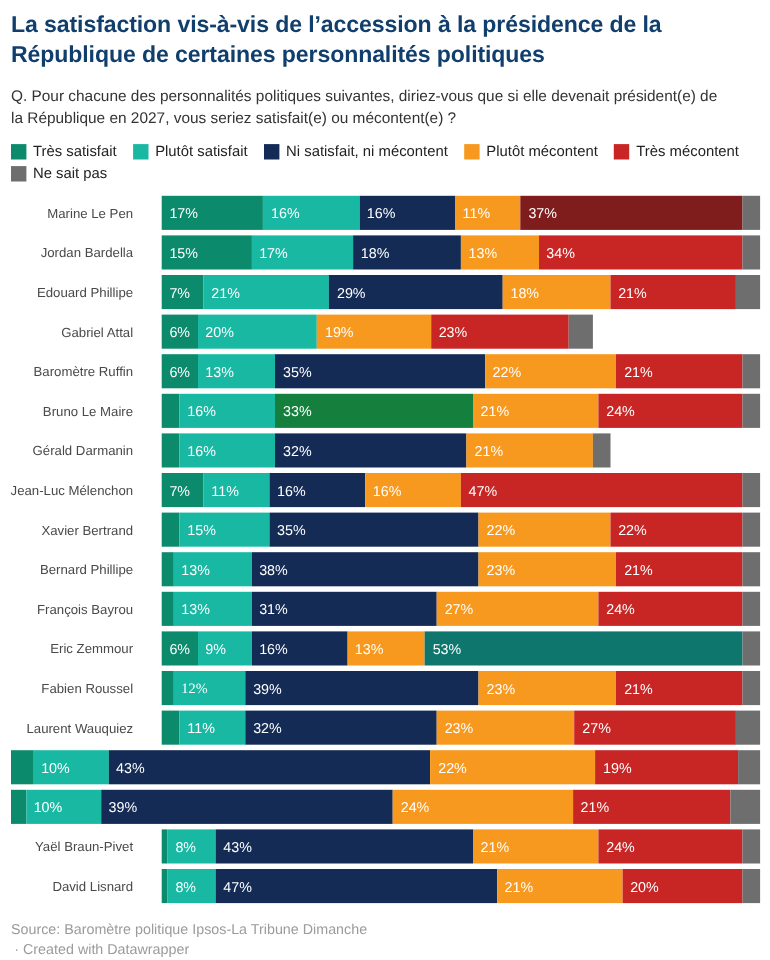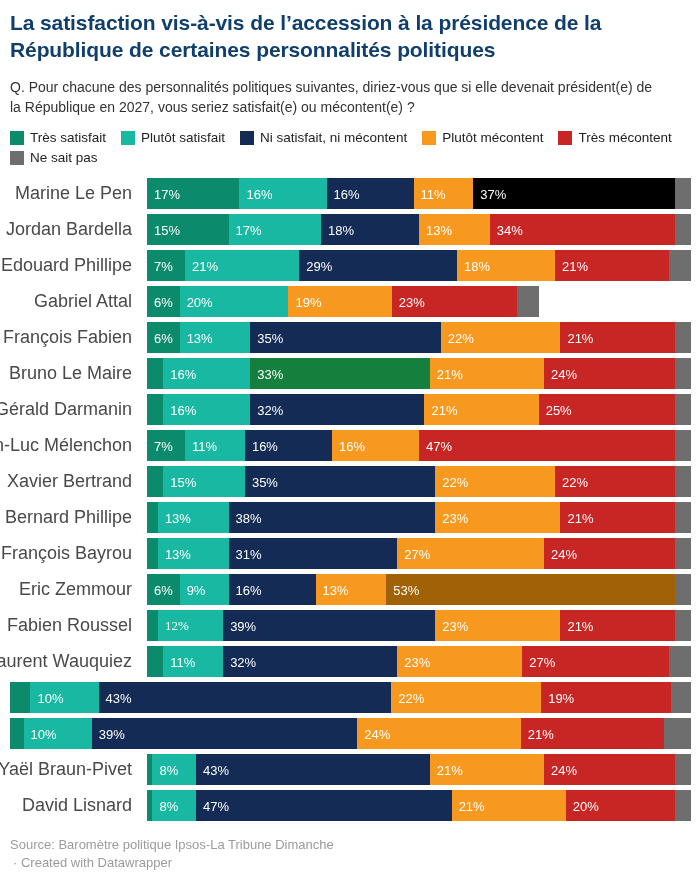--- a/index.html
+++ b/index.html
@@ -18,23 +18,23 @@
     margin-top:13px; font-size:14px; line-height:1.45;
     color:#333333; max-width:648px;
   }
   .legend { margin-top:13px; display:flex; flex-direction:column; gap:5px; }
   .legend-row { display:flex; align-items:center; column-gap:15px; flex-wrap:nowrap; }
   .legend-item { display:flex; align-items:center; gap:6px; font-size:13.5px; color:#222222; white-space:nowrap; }
   .swatch { width:14px; height:14px; display:inline-block; flex:0 0 auto; }
   .chart { margin-top:13px; }
   .bar-row { display:flex; align-items:stretch; height:31px; margin-bottom:5px; }
   .row-label {
-    width:137px; flex:0 0 137px; padding-right:15px;
+    width:137px; flex:0 0 137px; padding-right:26px;
     display:flex; align-items:center; justify-content:flex-end;
-    font-size:18px; color:#494949; white-space:nowrap;
+    font-size:12px; color:#494949; white-space:nowrap;
   }
   .track { flex:1 1 auto; display:flex; height:100%; }
   .seg { height:100%; position:relative; overflow:hidden; }
   .seg-label {
     position:absolute; left:7px; top:50%; transform:translateY(-50%);
     color:#ffffff; font-size:13px; white-space:nowrap;
   }
   .footer { margin-top:15px; font-size:13px; line-height:1.4; color:#9b9b9b; }
   .footer .attribution { padding-left:3px; }
 </style>
@@ -85,21 +85,21 @@
           </div>
           <div class="seg" style="width: 16%; background: rgb(25, 184, 162);">
             <span class="seg-label">16%</span>
           </div>
           <div class="seg" style="width: 16%; background: rgb(19, 43, 85);">
             <span class="seg-label">16%</span>
           </div>
           <div class="seg" style="width: 11%; background: rgb(248, 153, 31);">
             <span class="seg-label">11%</span>
           </div>
-          <div class="seg" style="width: 37%; background: #000000;">
+          <div class="seg" style="width: 37%; background: #7f1d1d;">
             <span class="seg-label">37%</span>
           </div>
           <div class="seg" style="width: 3%; background: rgb(110, 110, 110);"></div>
         </div>
       </div>
       <div class="bar-row">
         <div class="row-label">Jordan Bardella</div>
         <div class="track">
           <div class="seg" style="width: 15%; background: rgb(12, 138, 108);">
             <span class="seg-label">15%</span>
@@ -152,21 +152,21 @@
           <div class="seg" style="width: 19%; background: rgb(248, 153, 31);">
             <span class="seg-label">19%</span>
           </div>
           <div class="seg" style="width: 23%; background: rgb(200, 37, 37);">
             <span class="seg-label">23%</span>
           </div>
           <div class="seg" style="width: 4%; background: rgb(110, 110, 110);"></div>
         </div>
       </div>
       <div class="bar-row">
-        <div class="row-label">François Fabien</div>
+        <div class="row-label">Baromètre Ruffin</div>
         <div class="track">
           <div class="seg" style="width: 6%; background: rgb(12, 138, 108);">
             <span class="seg-label">6%</span>
           </div>
           <div class="seg" style="width: 13%; background: rgb(25, 184, 162);">
             <span class="seg-label">13%</span>
           </div>
           <div class="seg" style="width: 35%; background: rgb(19, 43, 85);">
             <span class="seg-label">35%</span>
           </div>
@@ -203,23 +203,20 @@
         <div class="track">
           <div class="seg" style="width: 3%; background: rgb(12, 138, 108);"></div>
           <div class="seg" style="width: 16%; background: rgb(25, 184, 162);">
             <span class="seg-label">16%</span>
           </div>
           <div class="seg" style="width: 32%; background: rgb(19, 43, 85);">
             <span class="seg-label">32%</span>
           </div>
           <div class="seg" style="width: 21%; background: rgb(248, 153, 31);">
             <span class="seg-label">21%</span>
-          </div>
-          <div class="seg" style="width: 25%; background: rgb(200, 37, 37);">
-            <span class="seg-label">25%</span>
           </div>
           <div class="seg" style="width: 3%; background: rgb(110, 110, 110);"></div>
         </div>
       </div>
       <div class="bar-row">
         <div class="row-label">Jean-Luc Mélenchon</div>
         <div class="track">
           <div class="seg" style="width: 7%; background: rgb(12, 138, 108);">
             <span class="seg-label">7%</span>
           </div>
@@ -303,21 +300,21 @@
           </div>
           <div class="seg" style="width: 9%; background: rgb(25, 184, 162);">
             <span class="seg-label">9%</span>
           </div>
           <div class="seg" style="width: 16%; background: rgb(19, 43, 85);">
             <span class="seg-label">16%</span>
           </div>
           <div class="seg" style="width: 13%; background: rgb(248, 153, 31);">
             <span class="seg-label">13%</span>
           </div>
-          <div class="seg" style="width: 53%; background: #a16207;">
+          <div class="seg" style="width: 53%; background: #0f766e;">
             <span class="seg-label">53%</span>
           </div>
           <div class="seg" style="width: 3%; background: rgb(110, 110, 110);"></div>
         </div>
       </div>
       <div class="bar-row">
         <div class="row-label">Fabien Roussel</div>
         <div class="track">
           <div class="seg" style="width: 2%; background: rgb(12, 138, 108);"></div>
           <div class="seg" style="width: 12%; background: rgb(25, 184, 162); font-family: Liberation Serif, serif;">

